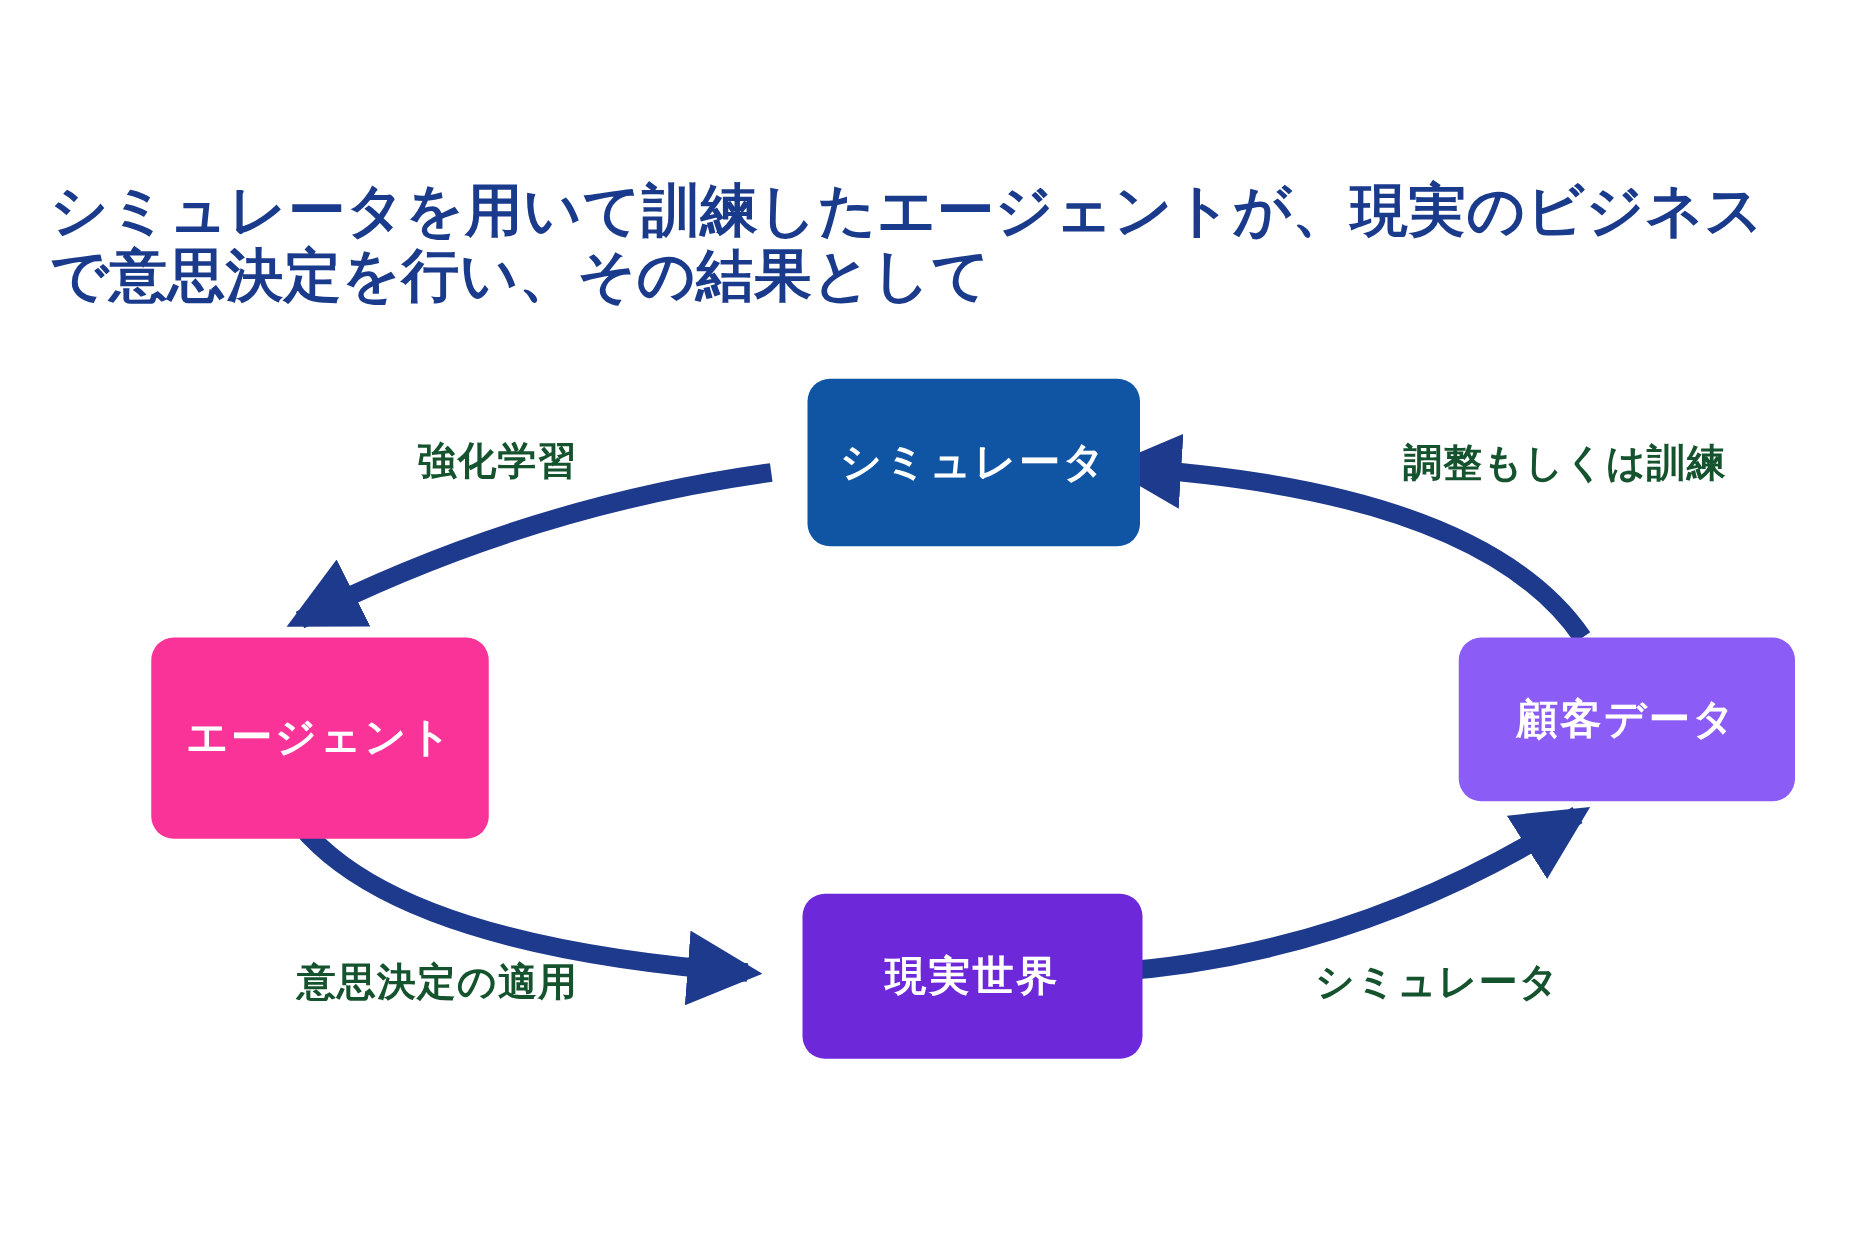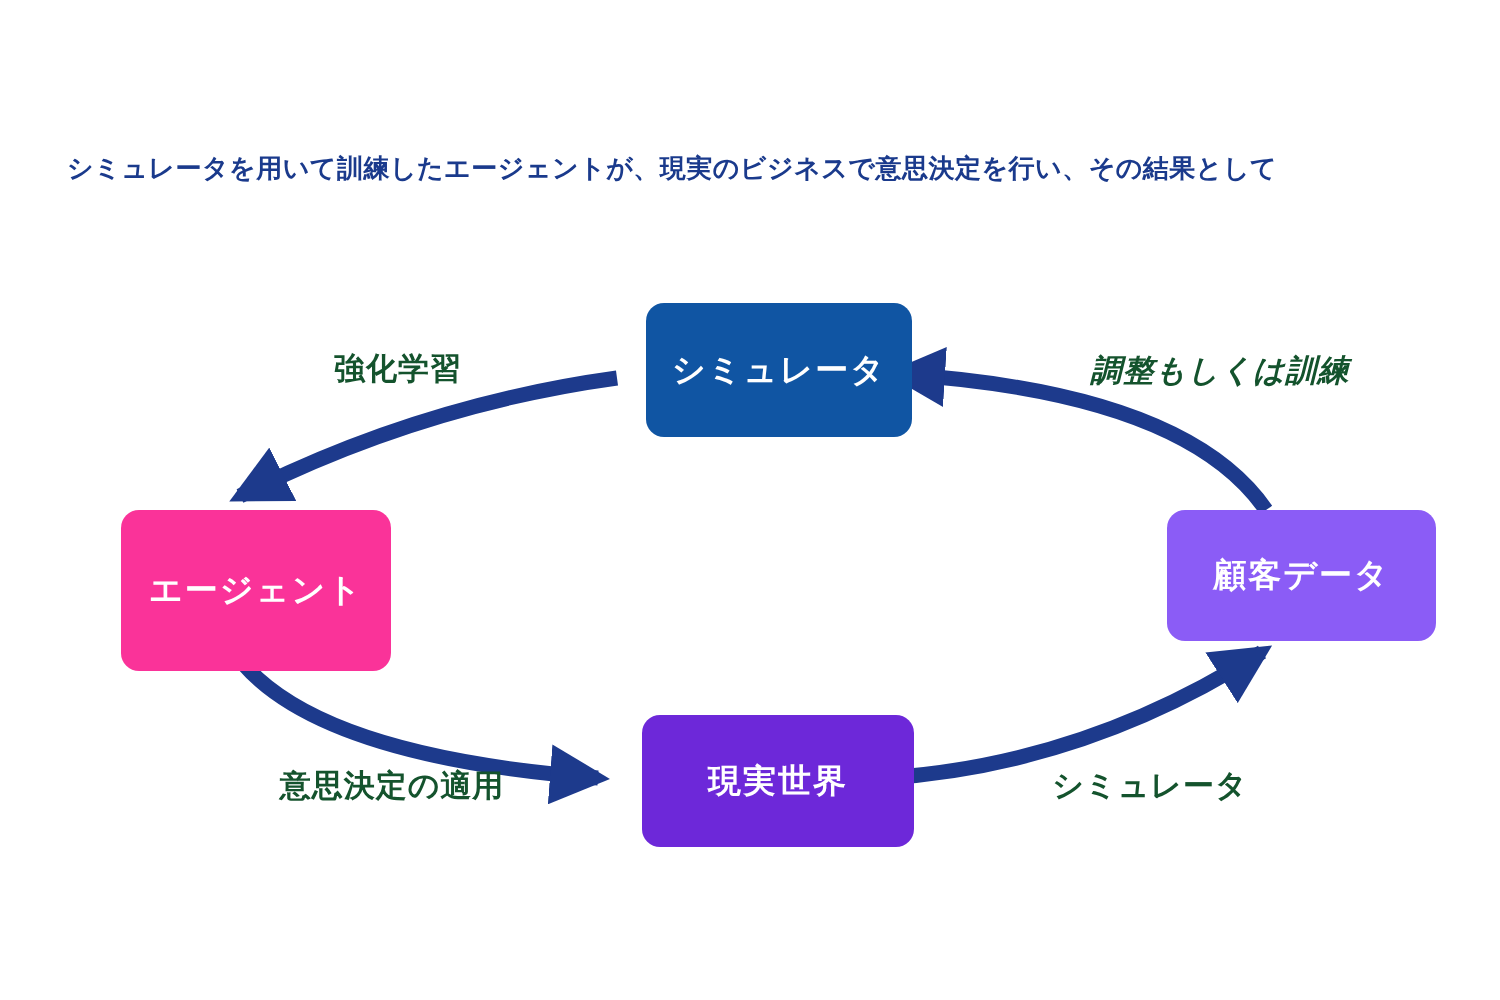--- a/index.html
+++ b/index.html
@@ -10,25 +10,25 @@
   }
   .canvas {
     position: relative;
     width: 1500px;
     height: 1000px;
     background: #ffffff;
     overflow: hidden;
   }
   .header-text {
     position: absolute;
-    left: 67px;
+    left: 40px;
     top: 142px;
     width: 1410px;
     color: #1A3A8C;
-    font-size: 26px;
+    font-size: 46px;
     line-height: 52px;
     font-weight: 600;
     letter-spacing: 0.5px;
   }
   .arrow-layer {
     position: absolute;
     left: 0;
     top: 0;
     width: 1500px;
     height: 1000px;
@@ -52,22 +52,22 @@
   .edge-label {
     position: absolute;
     transform: translateX(-50%);
     color: #14532d;
     font-size: 31px;
     font-weight: 600;
     white-space: nowrap;
     letter-spacing: 1px;
   }
   .edge-label-rl        { left: 398px;  top: 348px; }
-  .edge-label-tune      { left: 1220px; top: 350px; font-style: italic; }
-  .edge-label-decision  { left: 350px;  top: 765px; margin-left: 42px; }
+  .edge-label-tune      { left: 1252px; top: 350px; }
+  .edge-label-decision  { left: 350px;  top: 765px; }
   .edge-label-record    { left: 1150px; top: 765px; }
 </style>
 </head>
 <body>
 
 <div class="canvas">
 
   <div class="header-text">
     <div>シミュレータを用いて訓練したエージェントが、現実のビジネスで意思決定を行い、その結果として</div>
   </div>

